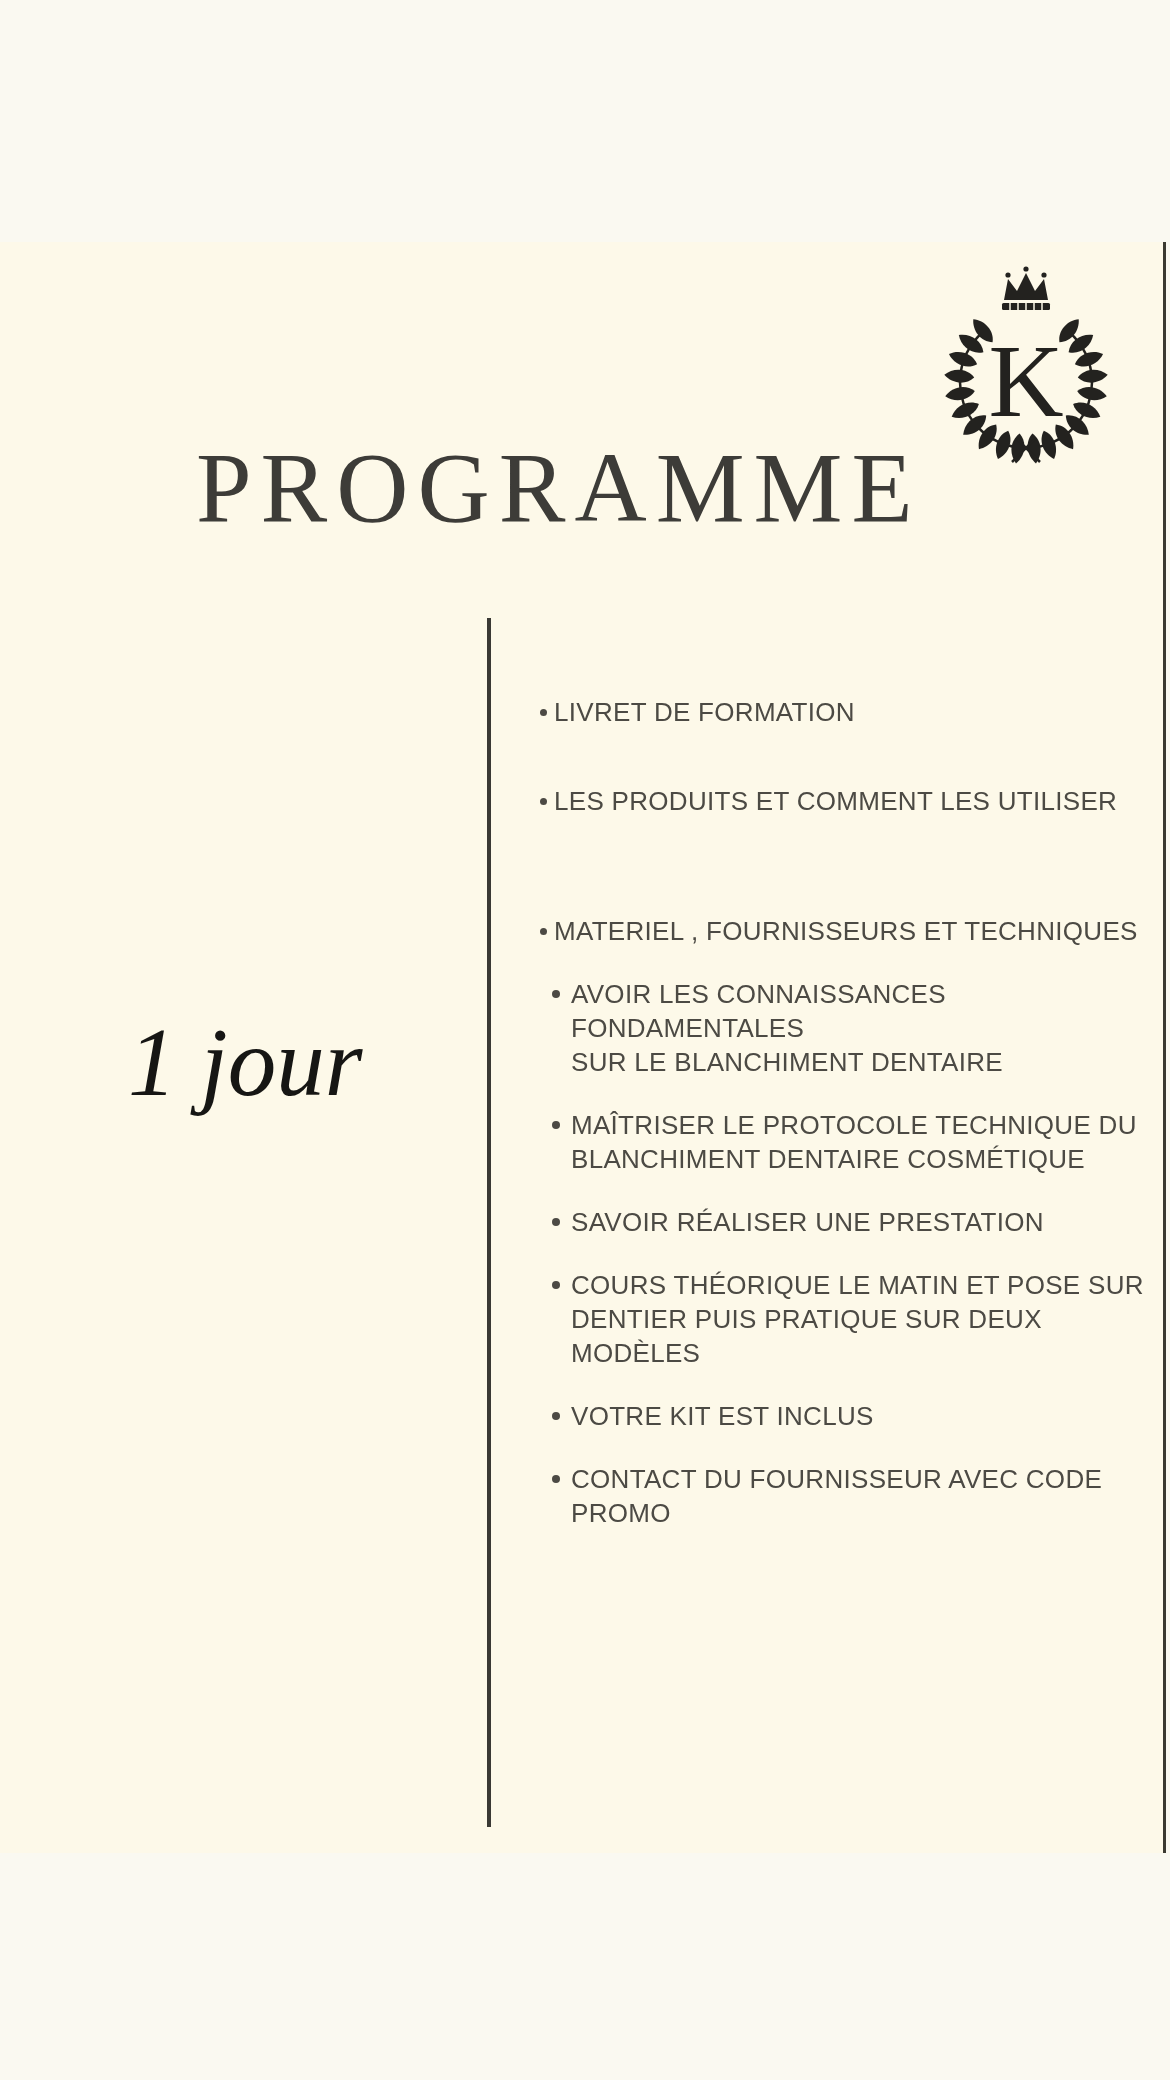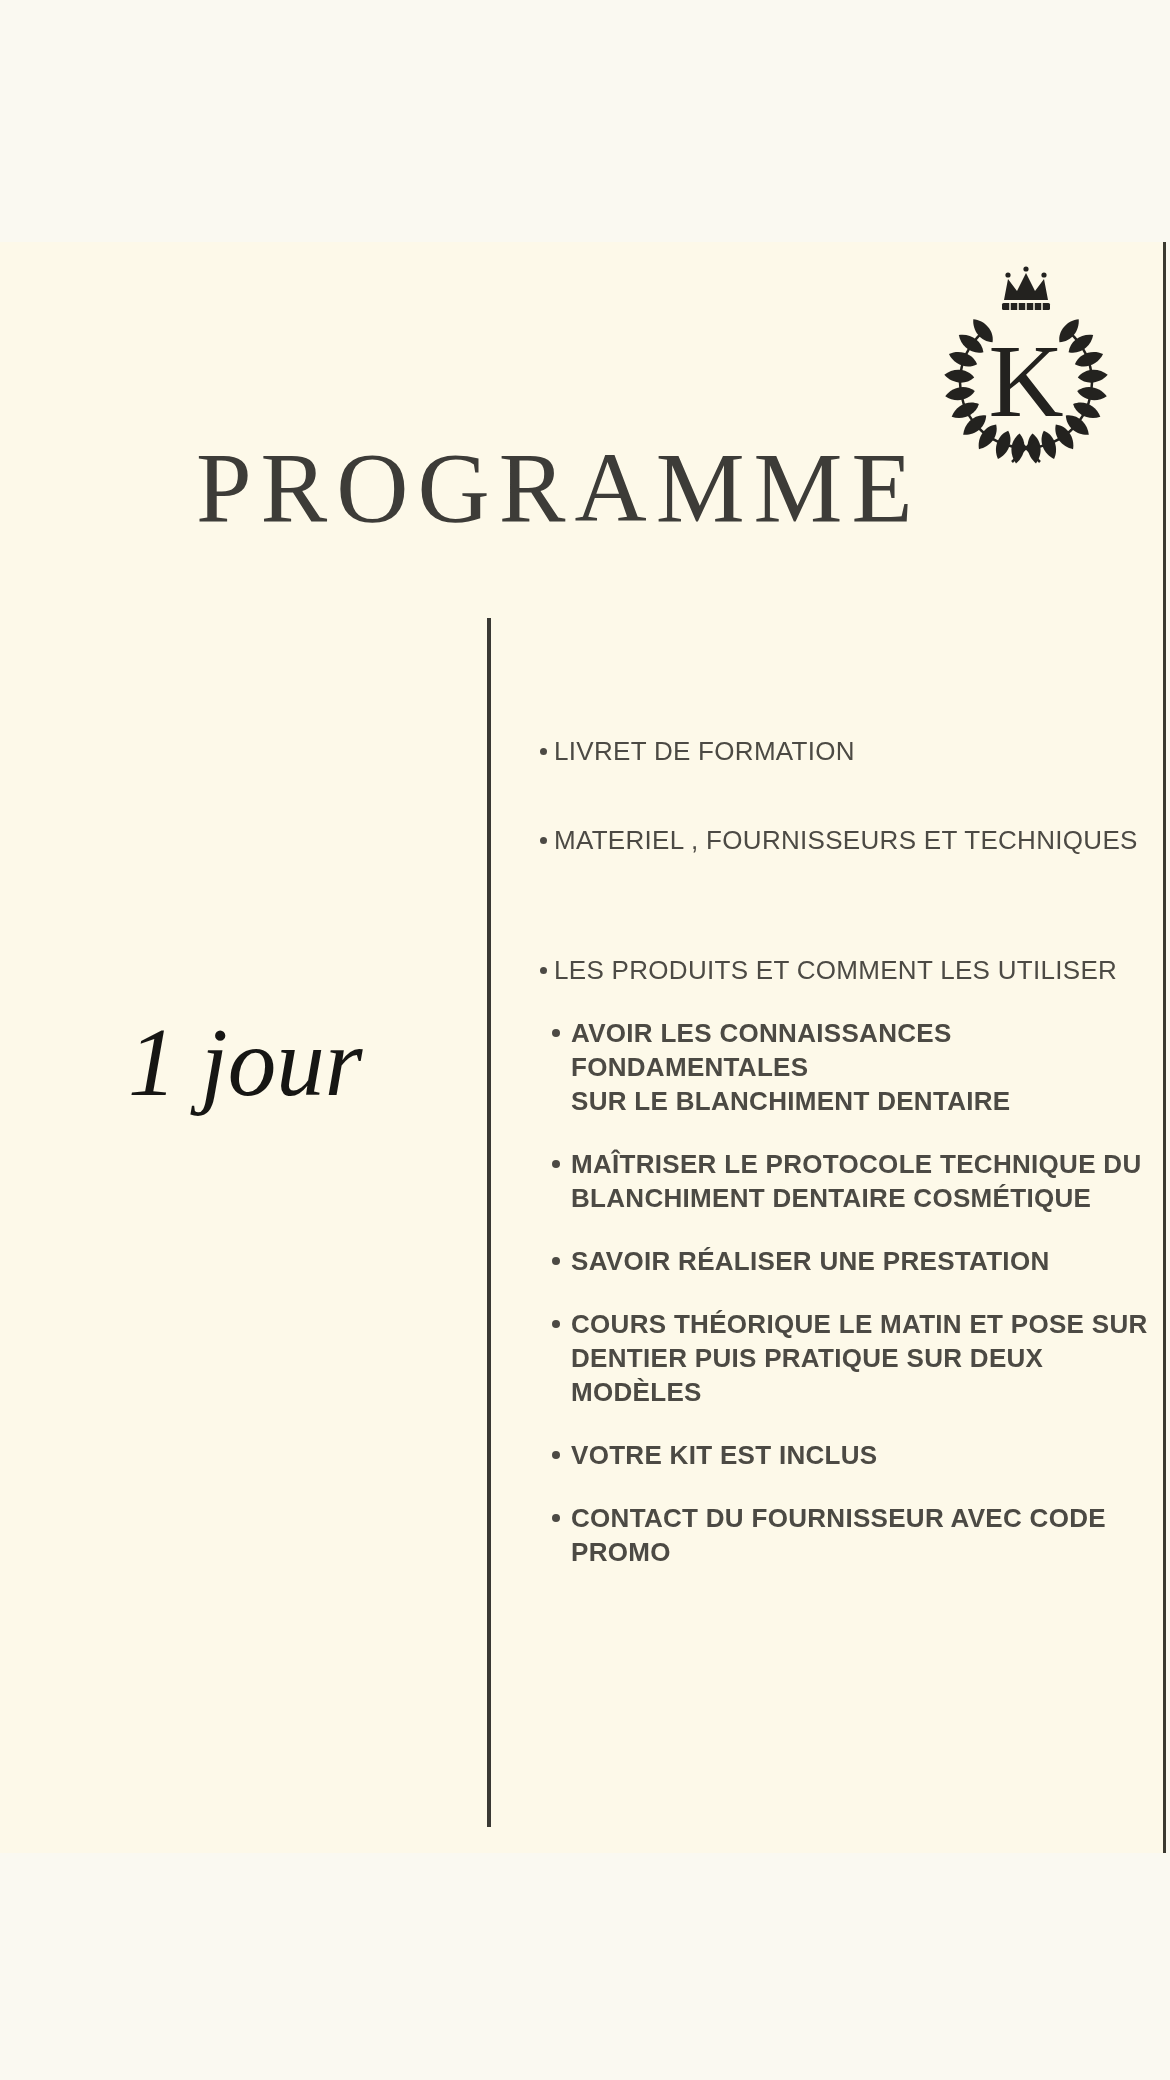--- a/index.html
+++ b/index.html
@@ -27,22 +27,22 @@
     position:absolute; left:128px; top:1014px;
     font-family:Liberation Serif, serif; font-style:italic;
     font-size:97px; line-height:1; color:#161614;
   }
   .list {
     position:absolute; left:540px; top:695px; width:630px;
     font-size:26px; line-height:34px; letter-spacing:0.3px; color:#4C4A44;
   }
   .li { position:relative; }
   .li .txt { display:block; white-space:pre-line; }
-  .li.a { padding-left:14px;margin-top:39px; }
-  .li.b { padding-left:31px;font-weight:bold; }
+  .li.a { padding-left:14px; }
+  .li.b { padding-left:31px; }
   .dot { position:absolute; border-radius:50%; background:#4C4A44; }
   .li.a .dot { left:0; top:14px; width:7px; height:7px; }
   .li.b .dot { left:12px; top:13px; width:8px; height:8px; }
   .primary .li:nth-child(1) { margin-bottom:55px; }
   .primary .li:nth-child(2) { margin-bottom:96px; }
   .primary .li:nth-child(3) { margin-bottom:29px; }
   .secondary .li { margin-bottom:29px; }
   .secondary .li:last-child { margin-bottom:0; }
 </style>
 </head>
@@ -104,25 +104,25 @@
   <div class="duration">1 jour</div>
 
   <div class="list">
     <div class="primary">
       <div class="li a">
         <span class="dot"></span>
         <span class="txt">LIVRET DE FORMATION</span>
       </div>
       <div class="li a">
         <span class="dot"></span>
-        <span class="txt">MATERIEL , FOURNISSEURS ET TECHNIQUES</span>
+        <span class="txt">LES PRODUITS ET COMMENT LES UTILISER</span>
       </div>
       <div class="li a">
         <span class="dot"></span>
-        <span class="txt">LES PRODUITS ET COMMENT LES UTILISER</span>
+        <span class="txt">MATERIEL , FOURNISSEURS ET TECHNIQUES</span>
       </div>
     </div>
     <div class="secondary">
       <div class="li b">
         <span class="dot"></span>
         <span class="txt">AVOIR LES CONNAISSANCES FONDAMENTALES
 SUR LE BLANCHIMENT DENTAIRE</span>
       </div>
       <div class="li b">
         <span class="dot"></span>

